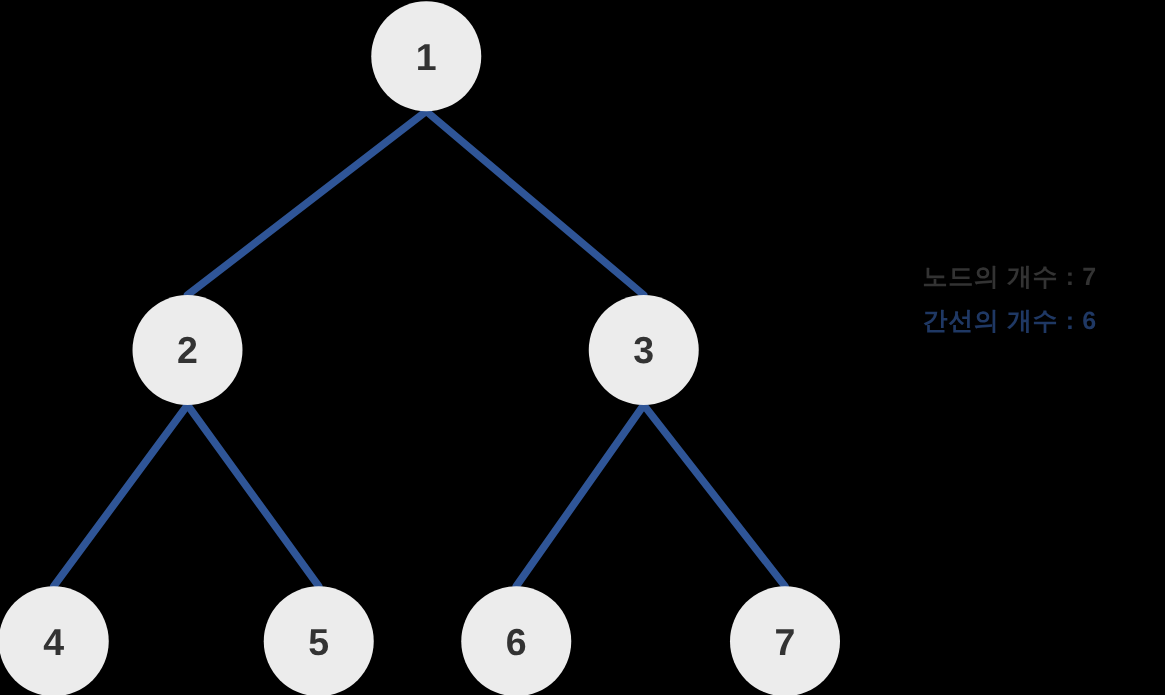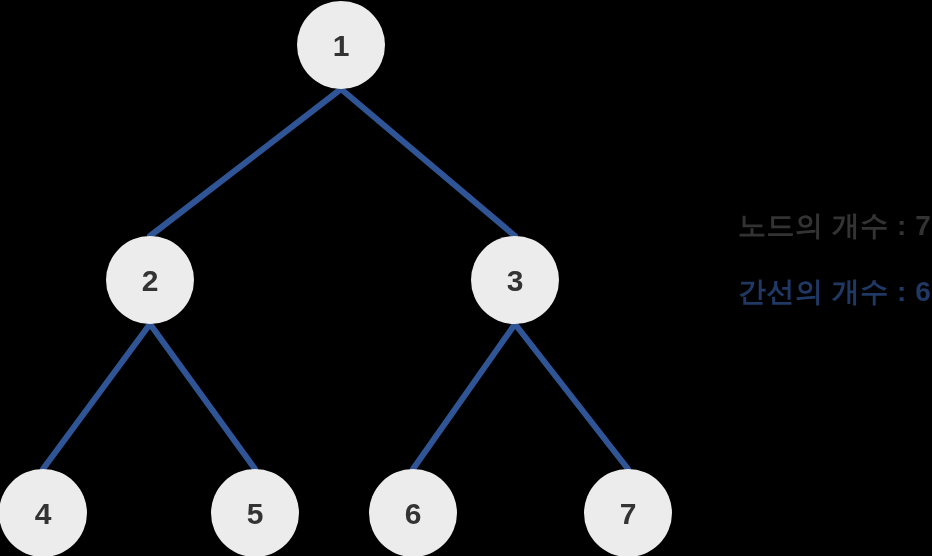--- a/index.html
+++ b/index.html
@@ -27,28 +27,28 @@
     font-family: "Liberation Sans", sans-serif;
     font-weight: 700;
     font-size: 30px;
   }
   .annotations {
     position: absolute;
     left: 738px;
     top: 212px;
   }
   .ann {
-    font-size: 28px;
+    font-size: 20px;
     font-weight: 700;
     line-height: 1;
     white-space: nowrap;
     letter-spacing: 0.5px;
   }
   .ann + .ann {
-    margin-top: 38px;
+    margin-top: 15px;
   }
 </style>
 </head>
 <body>
 
 <div class="stage" style="background: rgb(0, 0, 0);">
   <svg class="tree-svg" id="tree-svg" viewBox="0 0 932 556">
       <line x1="341" y1="89" x2="150" y2="236" stroke="#2F5597" stroke-width="6" stroke-linecap="round"></line>
       <line x1="341" y1="89" x2="515" y2="236" stroke="#2F5597" stroke-width="6" stroke-linecap="round"></line>
       <line x1="150" y1="324" x2="43" y2="469" stroke="#2F5597" stroke-width="6" stroke-linecap="round"></line>

